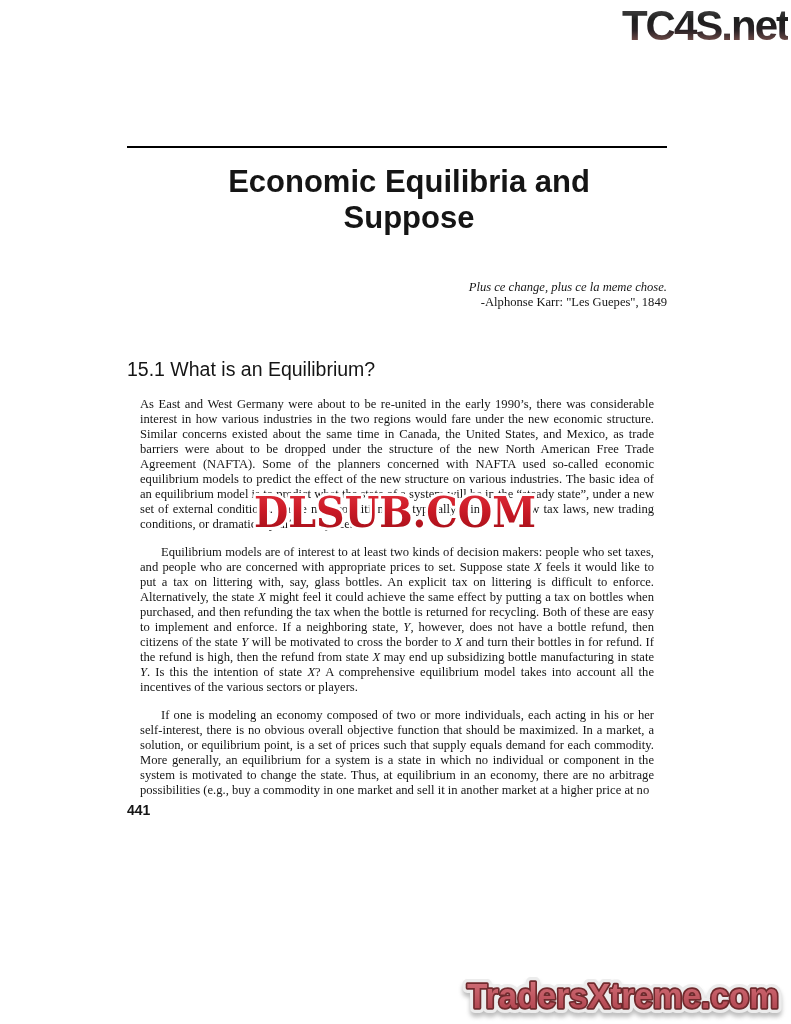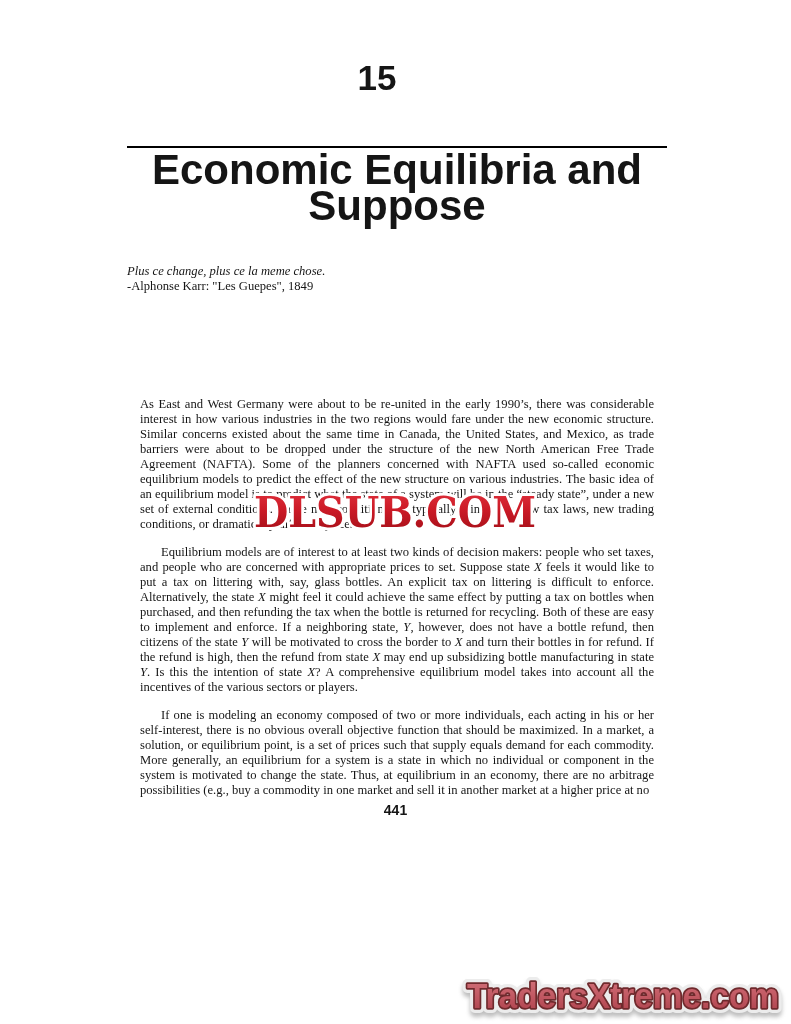--- a/index.html
+++ b/index.html
@@ -15,38 +15,38 @@
     background:linear-gradient(180deg,#585858 0%,#1d1d1d 38%,#2b2326 60%,#7d5450 85%,#93685e 100%);
     -webkit-background-clip:text;background-clip:text;
     color:transparent;-webkit-text-fill-color:transparent;
   }
   .chapter-number{
     position:absolute;top:60px;left:127px;width:500px;text-align:center;
     font-family:"Liberation Sans", sans-serif;font-weight:bold;font-size:35px;line-height:35px;
   }
   .title-rule{position:absolute;top:146px;left:127px;width:540px;border-top:2px solid #000;}
   .chapter-title{
-    position:absolute;top:152px;left:127px;width:540px;margin:0;text-align:center;
-    font-family:"Liberation Sans", sans-serif;font-weight:bold;font-size:42px;line-height:36px;
+    position:absolute;top:152px;left:127px;width:540px;margin:12px;text-align:center;
+    font-family:"Liberation Sans", sans-serif;font-weight:bold;font-size:31px;line-height:36px;
   }
-  .epigraph{position:absolute;top:264px;left:127px;width:540px;text-align:left;
+  .epigraph{position:absolute;top:280px;left:127px;width:540px;text-align:right;
     font-size:12.6px;line-height:14.5px;}
   .epigraph-quote{font-style:italic;}
   .section-heading{
     position:absolute;top:358px;left:127px;width:540px;margin:0;
     font-family:"Liberation Sans", sans-serif;font-weight:400;font-size:19.5px;line-height:22px;
   }
   .body-text{
     position:absolute;top:384px;left:127px;width:540px;
     font-size:12.6px;line-height:15px;text-align:justify;
   }
   .body-text p{margin:13px;padding:0;}
   .body-text p.indent{text-indent:21px;}
   .page-number{
-    position:absolute;top:802px;left:127px;width:537px;text-align:center;
+    position:absolute;top:802px;left:127px;width:537px;text-align:left;
     font-family:"Liberation Sans", sans-serif;font-weight:bold;font-size:14px;
   }
   
   .dlsub-watermark{position:absolute;left:249px;top:486px;width:292px;height:54px;}
   .dlsub-watermark text{
     font-family:"DejaVu Serif", serif;font-weight:bold;font-size:43px;
     paint-order:stroke;stroke:#ffffff;stroke-width:6px;stroke-linejoin:round;
   }
   
   .traders-watermark{position:absolute;left:458px;top:971px;width:330px;height:52px;
@@ -56,35 +56,36 @@
     paint-order:stroke;stroke-linejoin:round;
   }
   .traders-glow{stroke:#ececec;stroke-width:10px;fill:#ececec;}
   .traders-main{stroke:var(--traders-outline,#6f2a2d);stroke-width:3.5px;}
 </style>
 </head>
 <body>
 
 <div class="page">
 
+  <div class="tc4s-logo">TC4S.net</div>
 
-  <div class="chapter-number">15</div>
 
   <div class="title-rule"></div>
 
   <h1 class="chapter-title">
     <span>Economic Equilibria and</span><br>
     <span>Suppose</span>
   </h1>
 
   <div class="epigraph">
     <div class="epigraph-quote">Plus ce change, plus ce la meme chose.</div>
     <div class="epigraph-attribution">-Alphonse Karr: "Les Guepes", 1849</div>
   </div>
 
+  <h2 class="section-heading">15.1 What is an Equilibrium?</h2>
 
   <div class="body-text">
       <p><span>As East and West Germany were about to be re-united in the early 1990’s, there was considerable interest in how various industries in the two regions would fare under the new economic structure. Similar concerns existed about the same time in Canada, the United States, and Mexico, as trade barriers were about to be dropped under the structure of the new North American Free Trade Agreement (NAFTA). Some of the planners concerned with NAFTA used so-called economic equilibrium models to predict the effect of the new structure on various industries. The basic idea of an equilibrium model is to predict what the state of a system will be in the “steady state”, under a new set of external conditions. These new conditions are typically things like new tax laws, new trading conditions, or dramatically different prices.</span></p>
       <p class="indent"><span>Equilibrium models are of interest to at least two kinds of decision makers: people who set taxes, and people who are concerned with appropriate prices to set. Suppose state </span><i>X</i><span> feels it would like to put a tax on littering with, say, glass bottles. An explicit tax on littering is difficult to enforce. Alternatively, the state </span><i>X</i><span> might feel it could achieve the same effect by putting a tax on bottles when purchased, and then refunding the tax when the bottle is returned for recycling. Both of these are easy to implement and enforce. If a neighboring state, </span><i>Y</i><span>, however, does not have a bottle refund, then citizens of the state </span><i>Y</i><span> will be motivated to cross the border to </span><i>X</i><span> and turn their bottles in for refund. If the refund is high, then the refund from state </span><i>X</i><span> may end up subsidizing bottle manufacturing in state </span><i>Y</i><span>. Is this the intention of state </span><i>X</i><span>? A comprehensive equilibrium model takes into account all the incentives of the various sectors or players.</span></p>
       <p class="indent"><span>If one is modeling an economy composed of two or more individuals, each acting in his or her self-interest, there is no obvious overall objective function that should be maximized. In a market, a solution, or equilibrium point, is a set of prices such that supply equals demand for each commodity. More generally, an equilibrium for a system is a state in which no individual or component in the system is motivated to change the state. Thus, at equilibrium in an economy, there are no arbitrage possibilities (e.g., buy a commodity in one market and sell it in another market at a higher price at no</span></p>
     </div>
 
   <div class="page-number">441</div>
 
   <svg class="dlsub-watermark" viewBox="0 0 292 54" aria-hidden="true">

